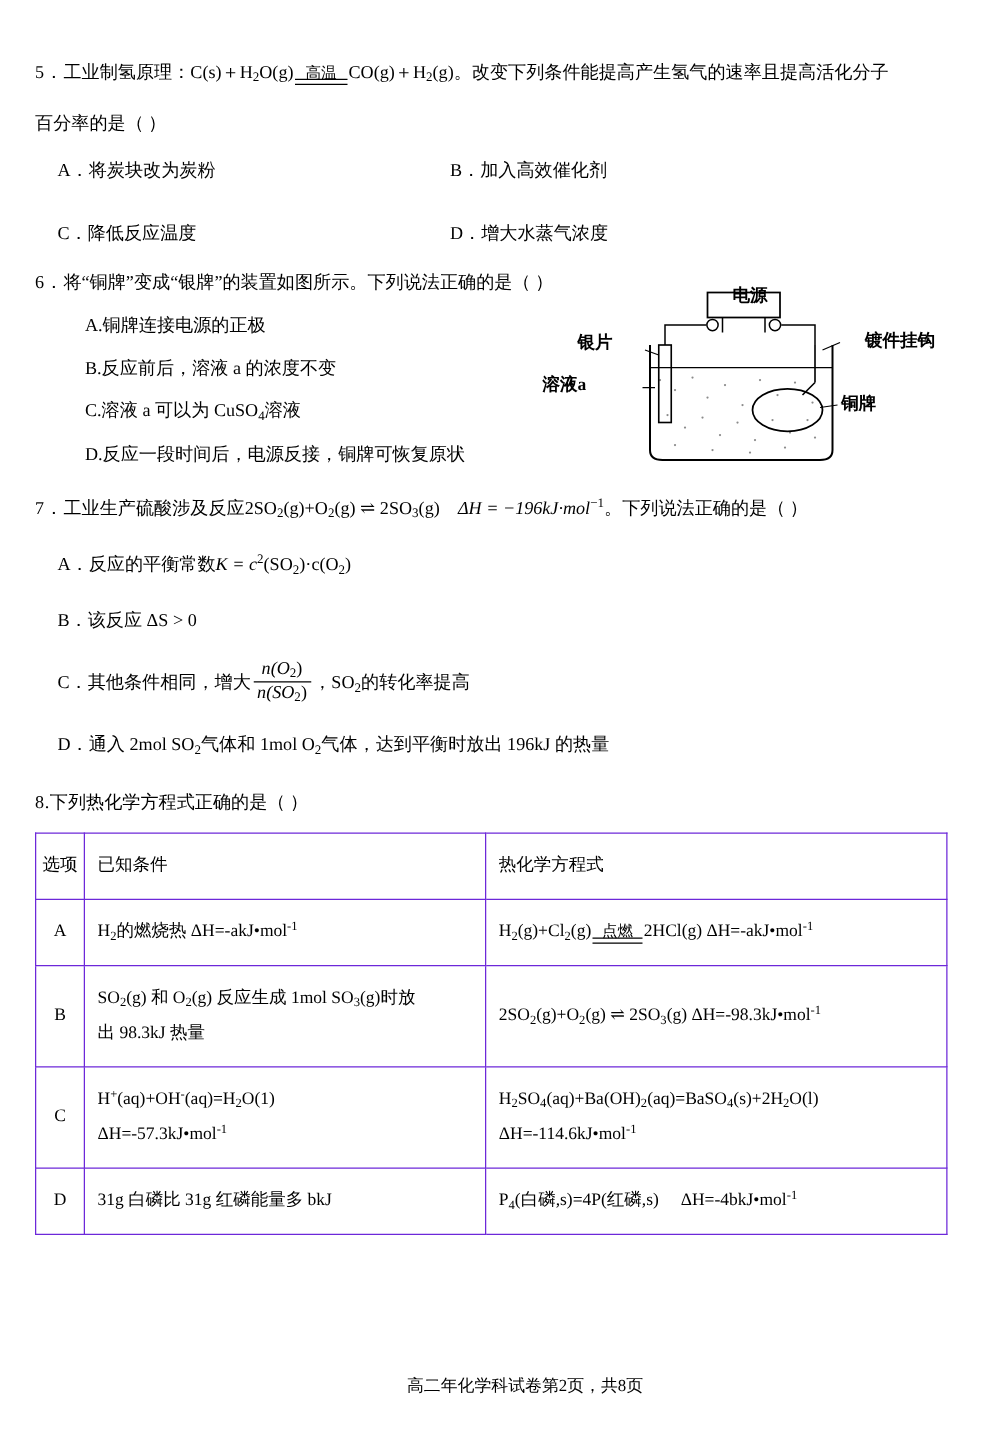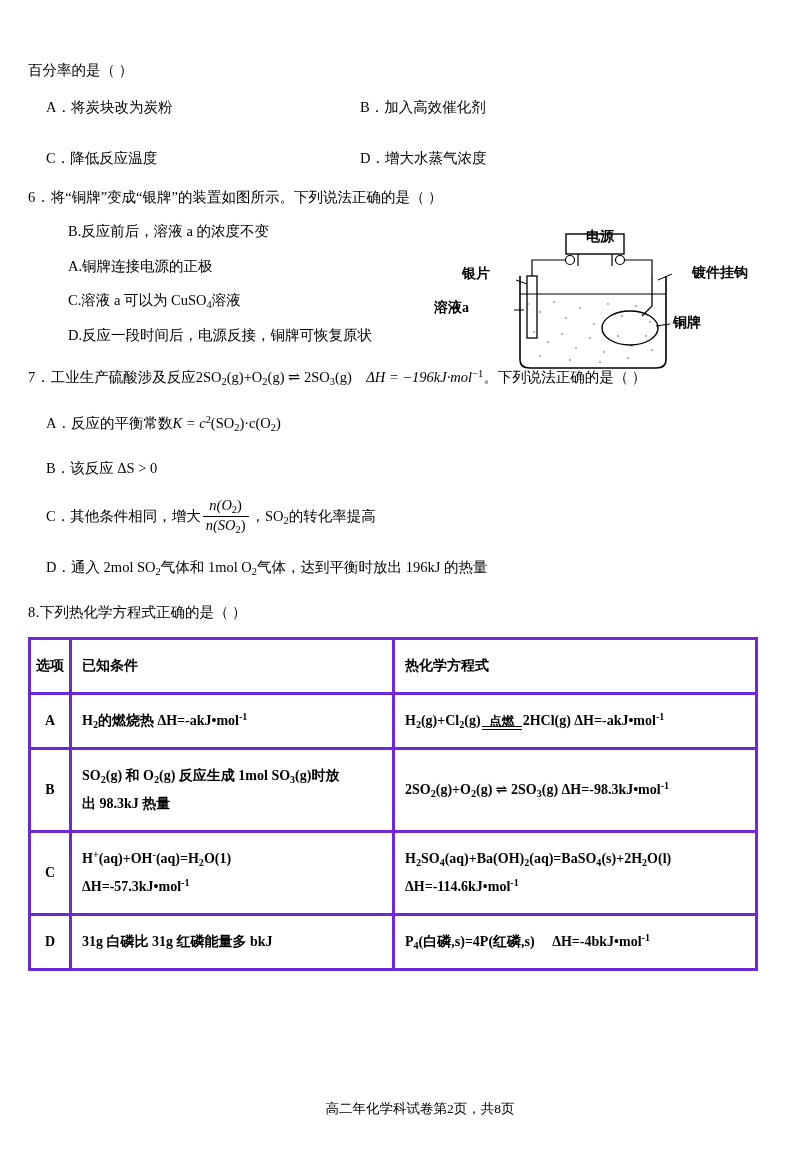--- a/index.html
+++ b/index.html
@@ -107,25 +107,25 @@
 
   
   table.tbl {
     border-collapse: collapse;
     width: 730px;
     margin-top: 10px;
     margin-left: 0px;
     table-layout: fixed;
   }
   table.tbl td, table.tbl th {
-    border: 3px solid #6d28d9;
+    border: 1px solid #6d28d9;
     padding: 12px 10px;
     font-size: 14px;
     vertical-align: middle;
-    font-weight: bold;
+    font-weight: normal;
     text-align: left;
     line-height: 2.0;
   }
   .col-x { width: 34px; text-align: center !important; padding: 6px 2px !important; }
   .col-c { width: 300px; }
   .hdr-x { line-height: 1.25; }
   .footer {
     position: absolute;
     left: 0;
     top: 1100px;
@@ -135,37 +135,40 @@
     padding-left: 20px;
   }
 </style>
 </head>
 <body>
 
 <div class="page">
   <div class="content">
 
     <div class="q">
+      <div class="qline">
+        <span class="num">5．</span><span>工业制氢原理：C(s)＋H</span><span class="sub">2</span><span>O(g)</span><span class="rxn w1"><span class="above">高温</span><span class="bar"></span></span><span>CO(g)＋H</span><span class="sub">2</span><span>(g)。改变下列条件能提高产生氢气的速率且提高活化分子</span>
+      </div>
       <div class="qline" style="margin-top:12px;">百分率的是（      ）</div>
       <div class="opts" style="margin-top:8px;font-family:Liberation Serif, serif;">
         <div class="opt-a">A．将炭块改为炭粉</div>
         <div class="opt-b">B．加入高效催化剂</div>
       </div>
       <div class="opts">
         <div class="opt-a">C．降低反应温度</div>
         <div class="opt-b">D．增大水蒸气浓度</div>
       </div>
     </div>
 
     <div class="q" style="margin-top:10px;">
       <div class="qline">
         <span class="num">6．</span><span>将“铜牌”变成“银牌”的装置如图所示。下列说法正确的是（      ）</span>
       </div>
+      <div class="qline indent2" style="margin-top:6px;">A.铜牌连接电源的正极</div>
       <div class="qline indent2" style="margin-top:6px;">B.反应前后，溶液 a 的浓度不变</div>
-      <div class="qline indent2" style="margin-top:6px;">A.铜牌连接电源的正极</div>
       <div class="qline indent2" style="margin-top:6px;"><span>C.溶液 a 可以为 CuSO</span><span class="sub">4</span><span>溶液</span></div>
       <div class="qline indent2" style="margin-top:6px;">D.反应一段时间后，电源反接，铜牌可恢复原状</div>
     </div>
 
     <div class="q" style="margin-top:14px;">
       <div class="qline">
         <span class="num">7．</span><span>工业生产硫酸涉及反应</span><span>2SO</span><span class="sub">2</span><span>(g)+O</span><span class="sub">2</span><span>(g)</span> <span>⇌</span> <span>2SO</span><span class="sub">3</span><span>(g)</span>&nbsp;&nbsp;&nbsp;&nbsp;<span class="ital">ΔH = −196kJ·mol</span><span class="sup">−1</span><span>。下列说法正确的是（      ）</span>
       </div>
       <div class="qline indent1" style="margin-top:16px;">
         <span>A．反应的平衡常数</span><span class="ital">K = c</span><span class="sup">2</span><span>(SO</span><span class="sub">2</span><span>)·c(O</span><span class="sub">2</span><span>)</span>

